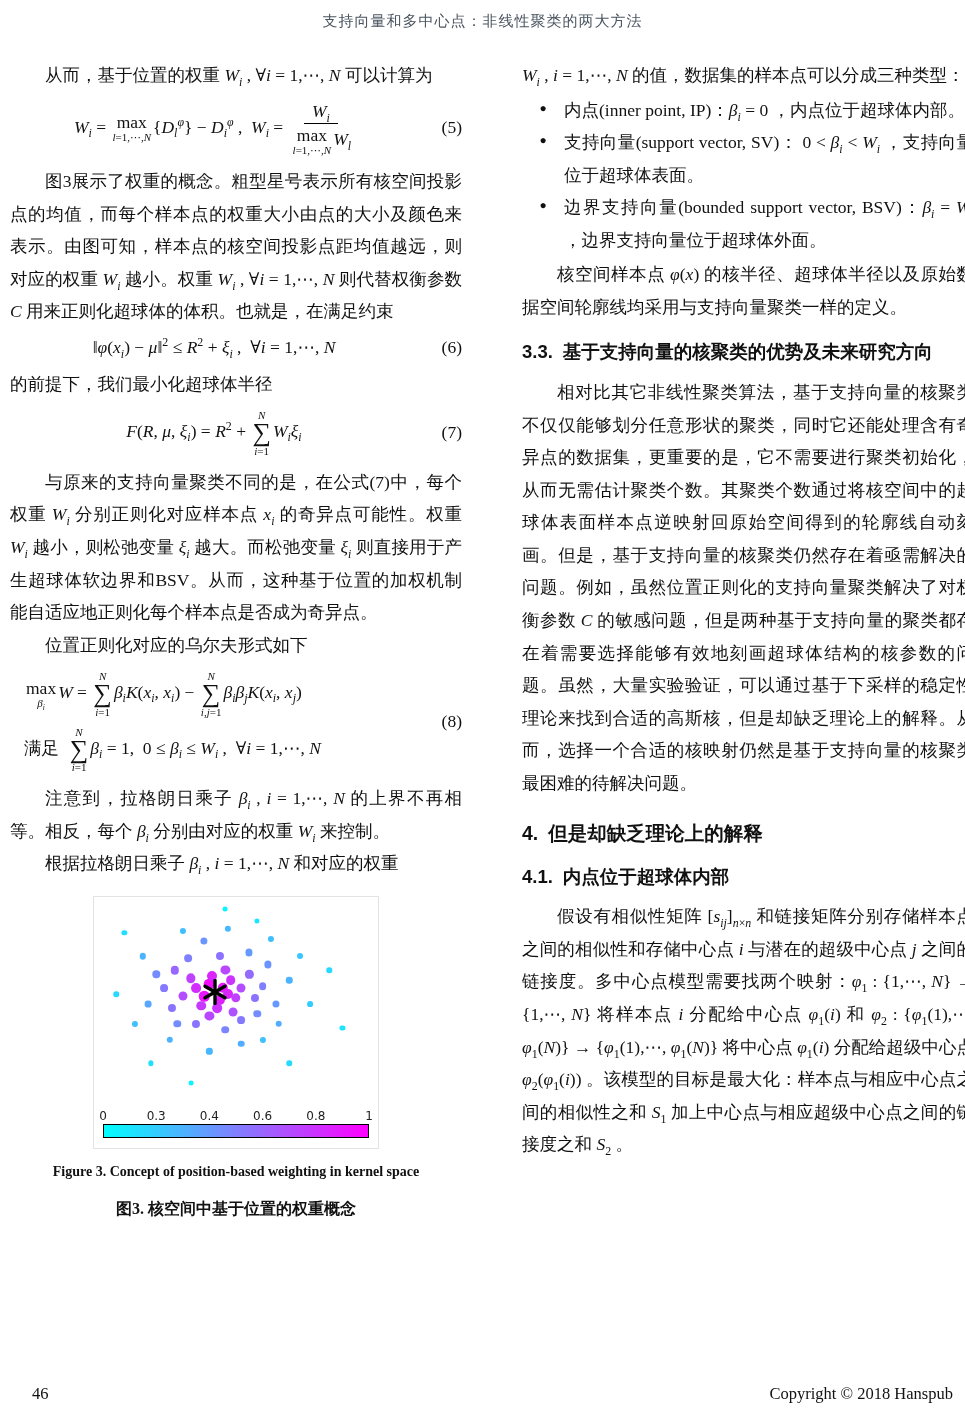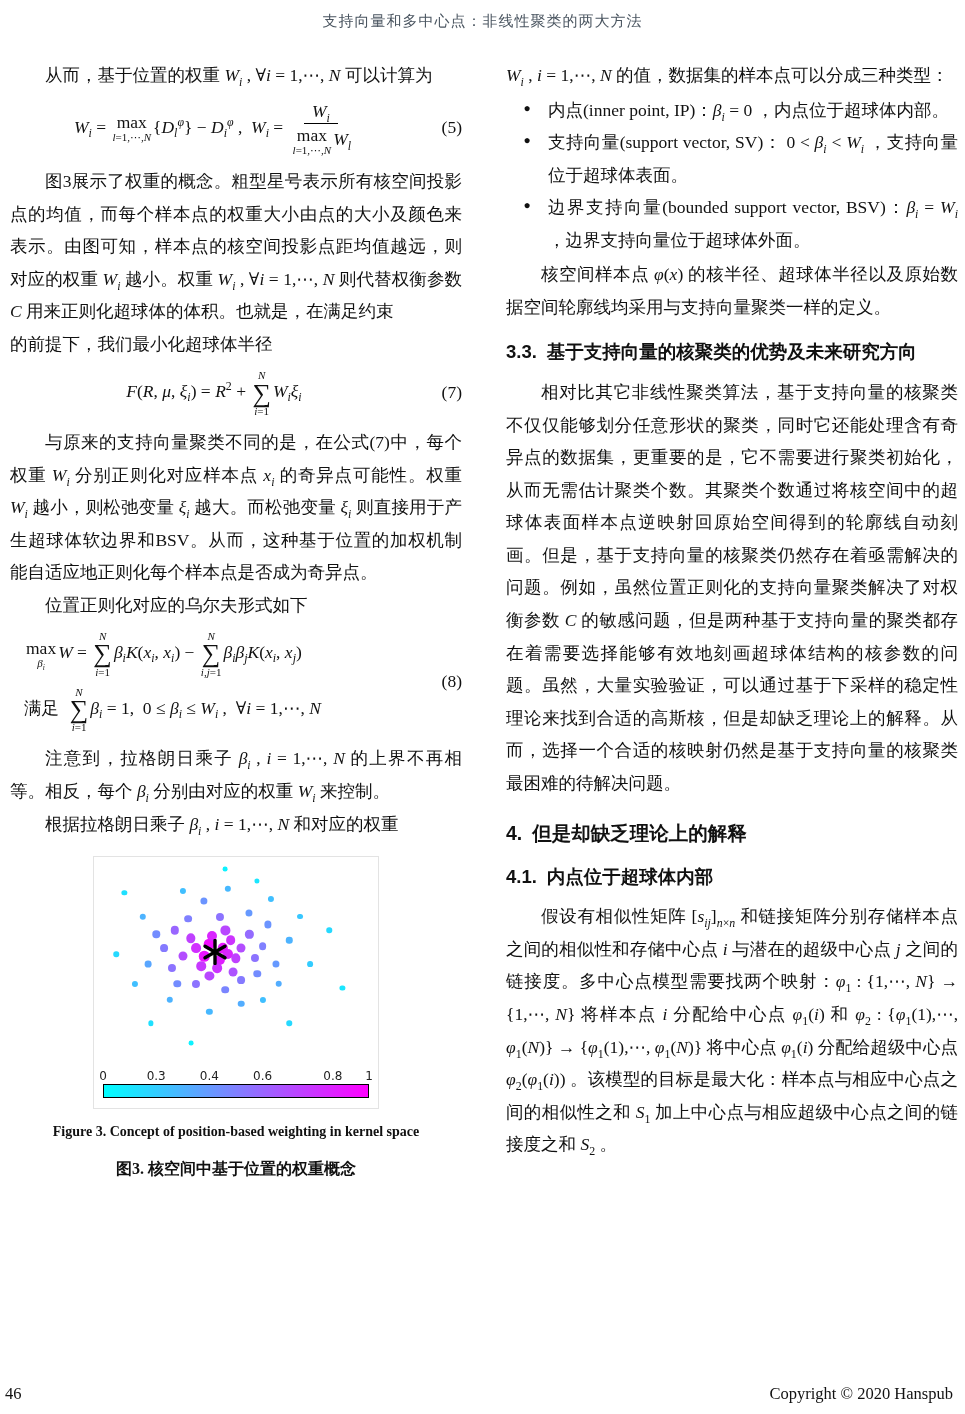--- a/index.html
+++ b/index.html
@@ -5,21 +5,21 @@
   * { box-sizing: border-box; }
   html, body { margin: 0; padding: 0; background: #9a9a9a; }
   .page {
     width: 965px; height: 1414px; background: #ffffff; position: relative;
     margin: 0 auto; overflow: hidden;
     font-family: "Liberation Serif", "DejaVu Serif", serif;
     font-size: 17.5px; color: #111;
     padding: 10px 10px 0 10px;
   }
   .header { text-align: center; font-size: 15px; color: #4a5560; letter-spacing: 1px; padding-top: 2px; }
-  .columns { display: flex; gap: 44px; margin-top: 28px; }
+  .columns { display: flex; gap: 60px; margin-top: 28px; }
   .col { width: 452px; flex: 0 0 452px; }
 
   p.body { margin: 0; line-height: 1.86; text-align: justify; }
   .indent { text-indent: 2em; }
   sub, sup { font-size: 68%; line-height: 0; }
 
   
   .eq { display: flex; align-items: center; margin: 9px 0; line-height: 1.25; }
   .eq-body { flex: 1; text-align: center; }
   .eq-num { flex: 0 0 44px; text-align: right; }
@@ -57,21 +57,21 @@
   .star { position: absolute; transform: translate(-50%,-50%); z-index: 2; width: 26px; height: 26px; }
   .cbar-labels { position: relative; height: 15px; margin-top: 6px;
                  font-family: "DejaVu Sans", sans-serif; font-size: 12px; color: #222; }
   .cbar-labels span { position: absolute; transform: translateX(-50%); white-space: nowrap; }
   .cbar { height: 14px; border: 1px solid #000; background: linear-gradient(to right, #00ffff, #ff00ff); }
   .fig-caption { text-align: center; font-weight: bold; margin-top: 12px; line-height: 1.5; }
   .fig-caption .en { display: block; font-size: 14px; }
   .fig-caption .cn { display: block; font-size: 16px; margin-top: 15px; }
 
   .footer { position: absolute; bottom: 10px; left: 0; right: 0; display: flex;
-            justify-content: space-between; padding: 0 12px 0 5px; font-size: 16.5px; text-align: center; }
+            justify-content: space-between; padding: 0 12px 0 32px; font-size: 16.5px; text-align: center; }
 </style>
 </head>
 <body>
 
 <div class="page">
 
   <div class="header">
     <span>支持向量和多中心点：非线性聚类的两大方法</span>
   </div>
 
@@ -89,20 +89,24 @@
               <span class="fd"><span class="mop">
                   <span class="o">max</span>
                   <span class="b"><i>l</i>=1,⋯,<i>N</i></span>
                 </span><i>W</i><sub><i>l</i></sub></span>
             </span></span>
         <span class="eq-num">(5)</span>
       </div>
 
       <p class="body indent">图3展示了权重的概念。粗型星号表示所有核空间投影点的均值，而每个样本点的权重大小由点的大小及颜色来表示。由图可知，样本点的核空间投影点距均值越远，则对应的权重 <i>W</i><sub><i>i</i></sub> 越小。权重 <i>W</i><sub><i>i</i></sub> , ∀<i>i</i> = 1,⋯, <i>N</i> 则代替权衡参数 <i>C</i> 用来正则化超球体的体积。也就是，在满足约束</p>
 
+      <div class="eq">
+        <span class="eq-body">‖<i>φ</i>(<i>x</i><sub><i>i</i></sub>) − <i>μ</i>‖<sup>2</sup> ≤ <i>R</i><sup>2</sup> + <i>ξ</i><sub><i>i</i></sub> ,&nbsp; ∀<i>i</i> = 1,⋯, <i>N</i></span>
+        <span class="eq-num">(6)</span>
+      </div>
 
       <p class="body">的前提下，我们最小化超球体半径</p>
 
       <div class="eq">
         <span class="eq-body"><i>F</i>(<i>R</i>, <i>μ</i>, <i>ξ</i><sub><i>i</i></sub>) = <i>R</i><sup>2</sup> + <span class="mop sumop">
               <span class="t"><i>N</i></span>
               <span class="o">∑</span>
               <span class="b"><i>i</i>=1</span>
             </span><i>W</i><sub><i>i</i></sub><i>ξ</i><sub><i>i</i></sub></span>
         <span class="eq-num">(7)</span>
@@ -206,21 +210,21 @@
               <div class="dot" style="left: 18%; top: 80%; width: 5.28px; height: 5.28px; background: rgb(31, 224, 255);"></div>
               <div class="dot" style="left: 70%; top: 80%; width: 5.475px; height: 5.475px; background: rgb(38, 217, 255);"></div>
               <div class="dot" style="left: 5%; top: 45%; width: 5.475px; height: 5.475px; background: rgb(38, 217, 255);"></div>
               <div class="dot" style="left: 78%; top: 50%; width: 5.8px; height: 5.8px; background: rgb(51, 204, 255);"></div>
             </div>
           <div class="cbar-labels" id="cbar-labels">
               <span style="left: 0%;">0</span>
               <span style="left: 20%;">0.3</span>
               <span style="left: 40%;">0.4</span>
               <span style="left: 60%;">0.6</span>
-              <span style="left: 80%; margin-left: 17px;">0.8</span>
+              <span style="left: 80%;">0.8</span>
               <span style="left: 100%;">1</span>
             </div>
           <div class="cbar"></div>
         </div>
       </div>
 
       <div class="fig-caption">
         <span class="en">Figure 3. Concept of position-based weighting in kernel space</span>
         <span class="cn">图3. 核空间中基于位置的权重概念</span>
       </div>
@@ -262,15 +266,15 @@
         <span class="sec-num">4.1.</span>
         <span class="sec-text">内点位于超球体内部</span>
       </h2>
 
       <p class="body indent">假设有相似性矩阵 [<i>s</i><sub><i>ij</i></sub>]<sub><i>n</i>×<i>n</i></sub> 和链接矩阵分别存储样本点之间的相似性和存储中心点 <i>i</i> 与潜在的超级中心点 <i>j</i> 之间的链接度。多中心点模型需要找两个映射：<i>φ</i><sub>1</sub> : {1,⋯, <i>N</i>} → {1,⋯, <i>N</i>} 将样本点 <i>i</i> 分配给中心点 <i>φ</i><sub>1</sub>(<i>i</i>) 和 <i>φ</i><sub>2</sub> : {<i>φ</i><sub>1</sub>(1),⋯, <i>φ</i><sub>1</sub>(<i>N</i>)} → {<i>φ</i><sub>1</sub>(1),⋯, <i>φ</i><sub>1</sub>(<i>N</i>)} 将中心点 <i>φ</i><sub>1</sub>(<i>i</i>) 分配给超级中心点 <i>φ</i><sub>2</sub>(<i>φ</i><sub>1</sub>(<i>i</i>)) 。该模型的目标是最大化：样本点与相应中心点之间的相似性之和 <i>S</i><sub>1</sub> 加上中心点与相应超级中心点之间的链接度之和 <i>S</i><sub>2</sub> 。</p>
     </div>
   </div>
 
   <div class="footer">
     <span>46</span>
-    <span>Copyright © 2020 Hanspub</span>
+    <span>Copyright © 2018 Hanspub</span>
   </div>
 </div>
 
 </body></html>

